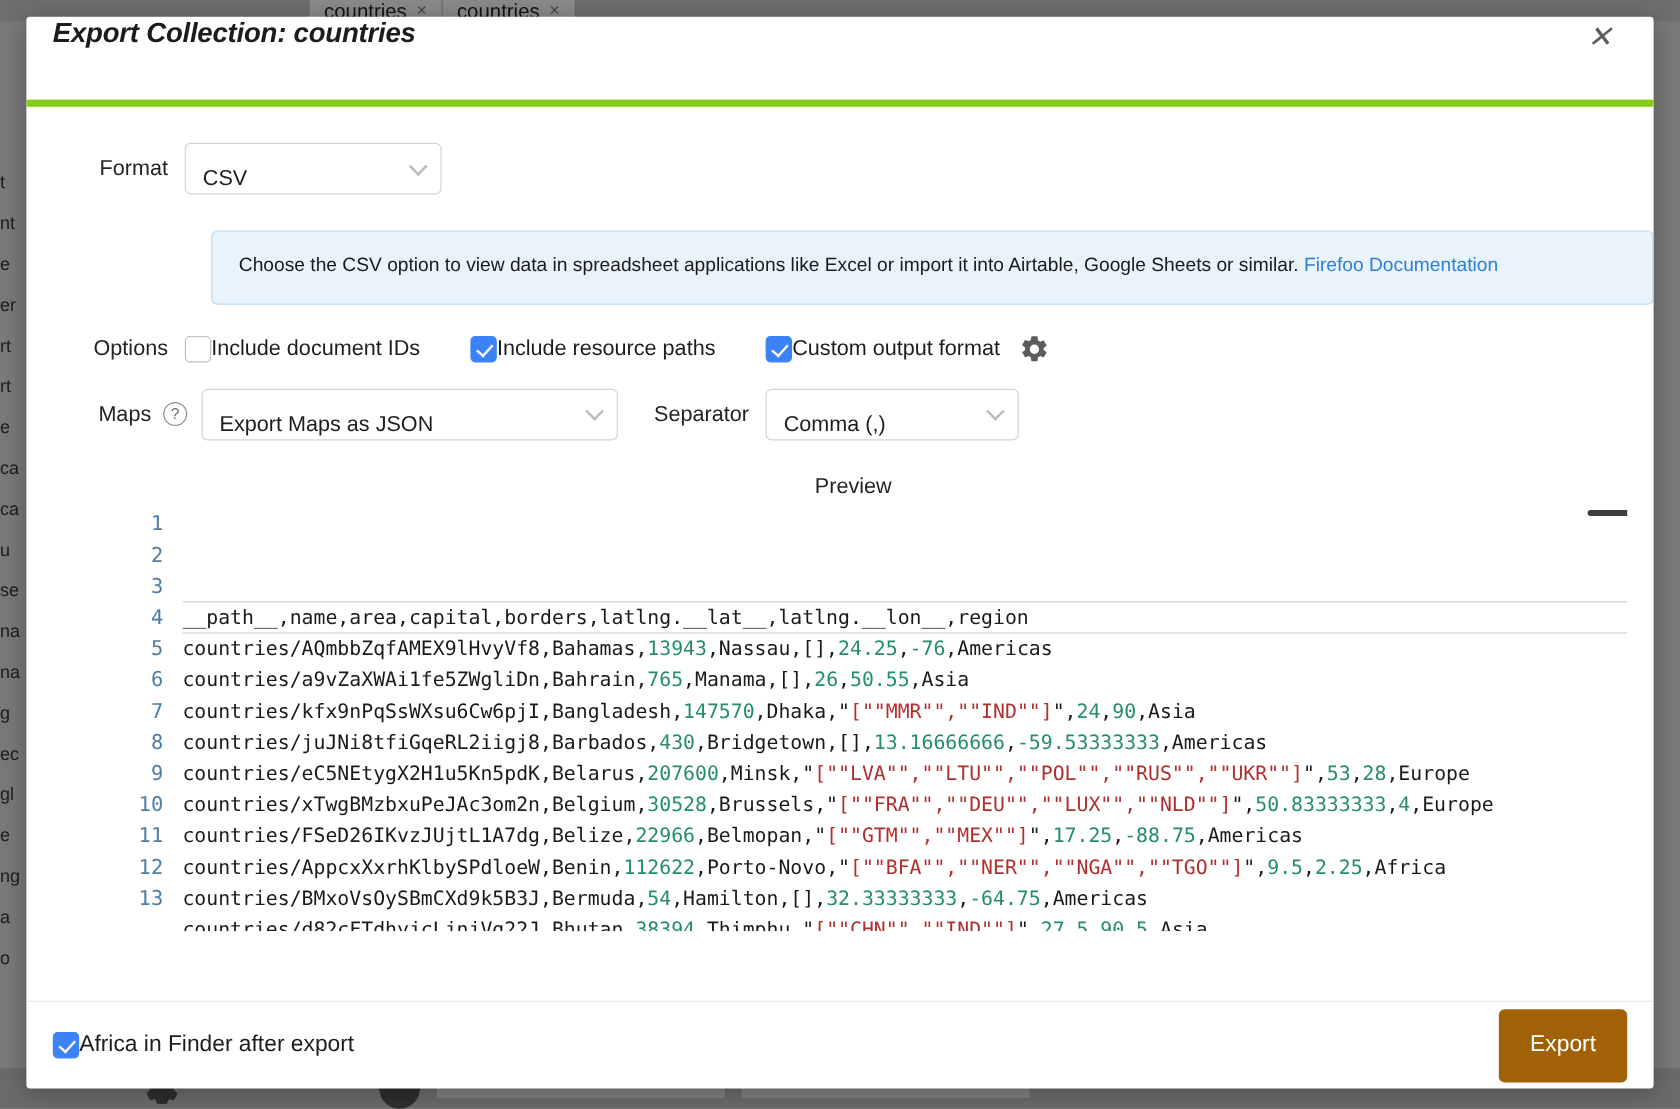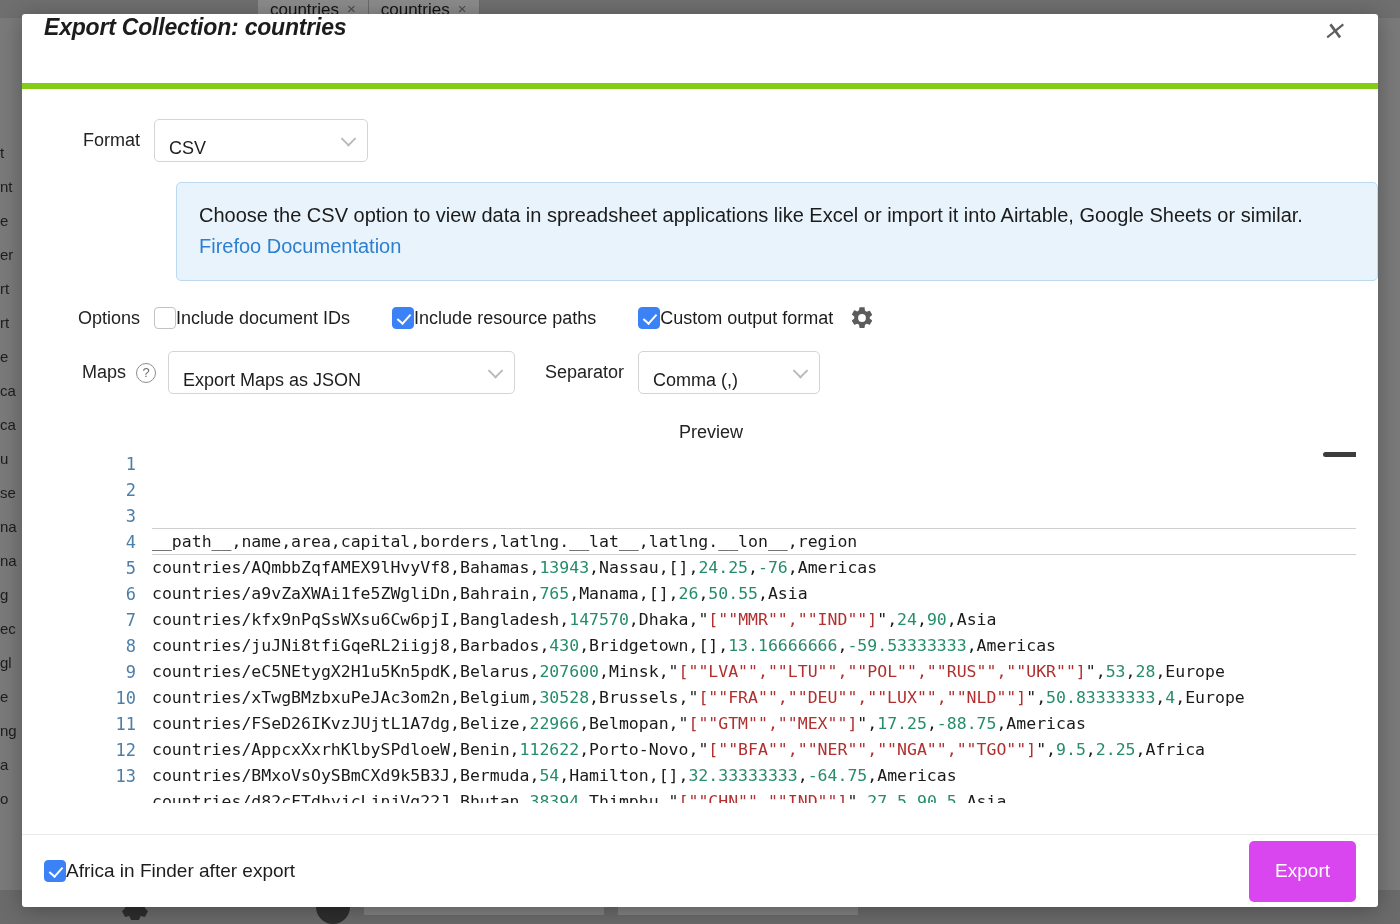--- a/index.html
+++ b/index.html
@@ -121,27 +121,27 @@
   .select-box .chev {
     position: absolute; right: 13px; top: 50%;
     width: 11px; height: 11px;
     border-right: 2px solid #b9b9b9;
     border-bottom: 2px solid #b9b9b9;
     transform: translateY(-70%) rotate(45deg);
   }
   #format-select { width: 214px; }
 
   #info-banner {
-    margin: 20px 0 0 132px;
+    margin: 30px 0 0 132px;
     width: 1202px;
     background: #e8f3fc;
     border: 1px solid #bcd9f0;
     border-radius: 5px;
     padding: 17px 11px 18px 22px;
-    font-size: 20px; line-height: 1.55; color: #1b1b1b;
+    font-size: 16px; line-height: 1.55; color: #1b1b1b;
   }
   #info-banner a { color: #2c7fd1; text-decoration: none; cursor: pointer; }
 
   #options-row {
     display: flex; align-items: center;
     margin-top: 24px;
   }
   #options-label { width: 110px; padding-right: 14px; }
 
   .chk-wrap {
@@ -180,21 +180,21 @@
   }
   #maps-label { width: 90px; padding-right: 8px; }
   #maps-help {
     width: 20px; height: 20px; border-radius: 50%;
     border: 1.5px solid #8e8e8e; color: #6d6d6d;
     font-size: 13px; line-height: 17px; text-align: center;
     margin: 0 12px 0 2px; cursor: pointer; flex: 0 0 20px;
   }
   #maps-select { width: 347px; }
   #separator-label { margin-left: 30px; padding-right: 14px; }
-  #separator-select { width: 182px; }
+  #separator-select { width: 211px; }
 
   #preview-label {
     font-size: 18px; color: #232323;
     margin: 28px 0 8px 22px;
     text-align: center;
   }
 
   #preview-pane {
     position: relative;
     margin-left: 0;
@@ -241,21 +241,21 @@
   }
 
   #modal-footer {
     flex: 0 0 73px; height: 73px;
     border-top: 1px solid #e9e9e9;
     display: flex; align-items: center;
     padding: 0 22px;
   }
   #export-btn {
     margin-left: auto;
-    background: #d946ef;
+    background: #a16207;
     color: #fff;
     font-size: 19px;
     border: none;
     border-radius: 5px;
     padding: 0 26px;
     height: 61px;
     cursor: pointer;
     font-family: "Liberation Sans", sans-serif;
   }
 </style>

